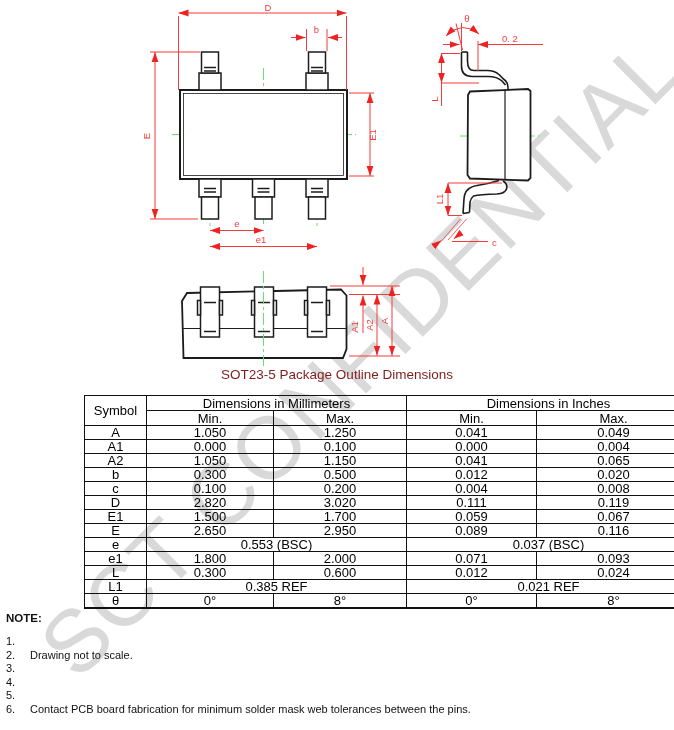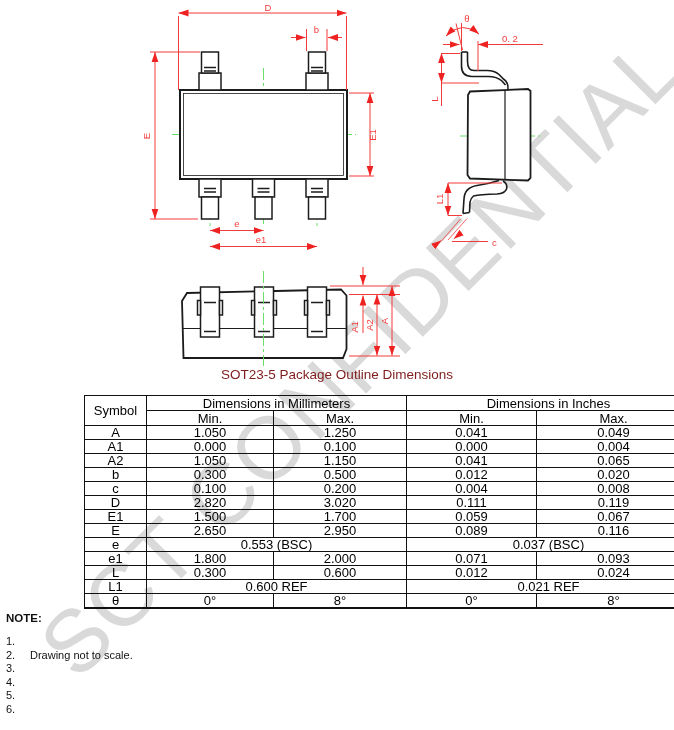--- a/index.html
+++ b/index.html
@@ -272,21 +272,21 @@
       </tr>
       <tr class="drow">
         <td>L</td>
           <td>0.300</td>
           <td>0.600</td>
           <td>0.012</td>
           <td>0.024</td>
       </tr>
       <tr class="drow">
         <td>L1</td>
-          <td colspan="2">0.600 REF</td>
+          <td colspan="2">0.385 REF</td>
           <td colspan="2">0.021 REF</td>
       </tr>
       <tr class="drow">
         <td>θ</td>
           <td>0°</td>
           <td>8°</td>
           <td>0°</td>
           <td>8°</td>
       </tr>
     </tbody>
@@ -305,16 +305,17 @@
       <span class="nn">3.</span>
     </div>
     <div class="nl">
       <span class="nn">4.</span>
     </div>
     <div class="nl">
       <span class="nn">5.</span>
     </div>
     <div class="nl">
       <span class="nn">6.</span>
+      <span>Contact PCB board fabrication for minimum solder mask web tolerances between the pins.</span>
     </div>
   </div>
 
 </div>
 
 </body></html>

